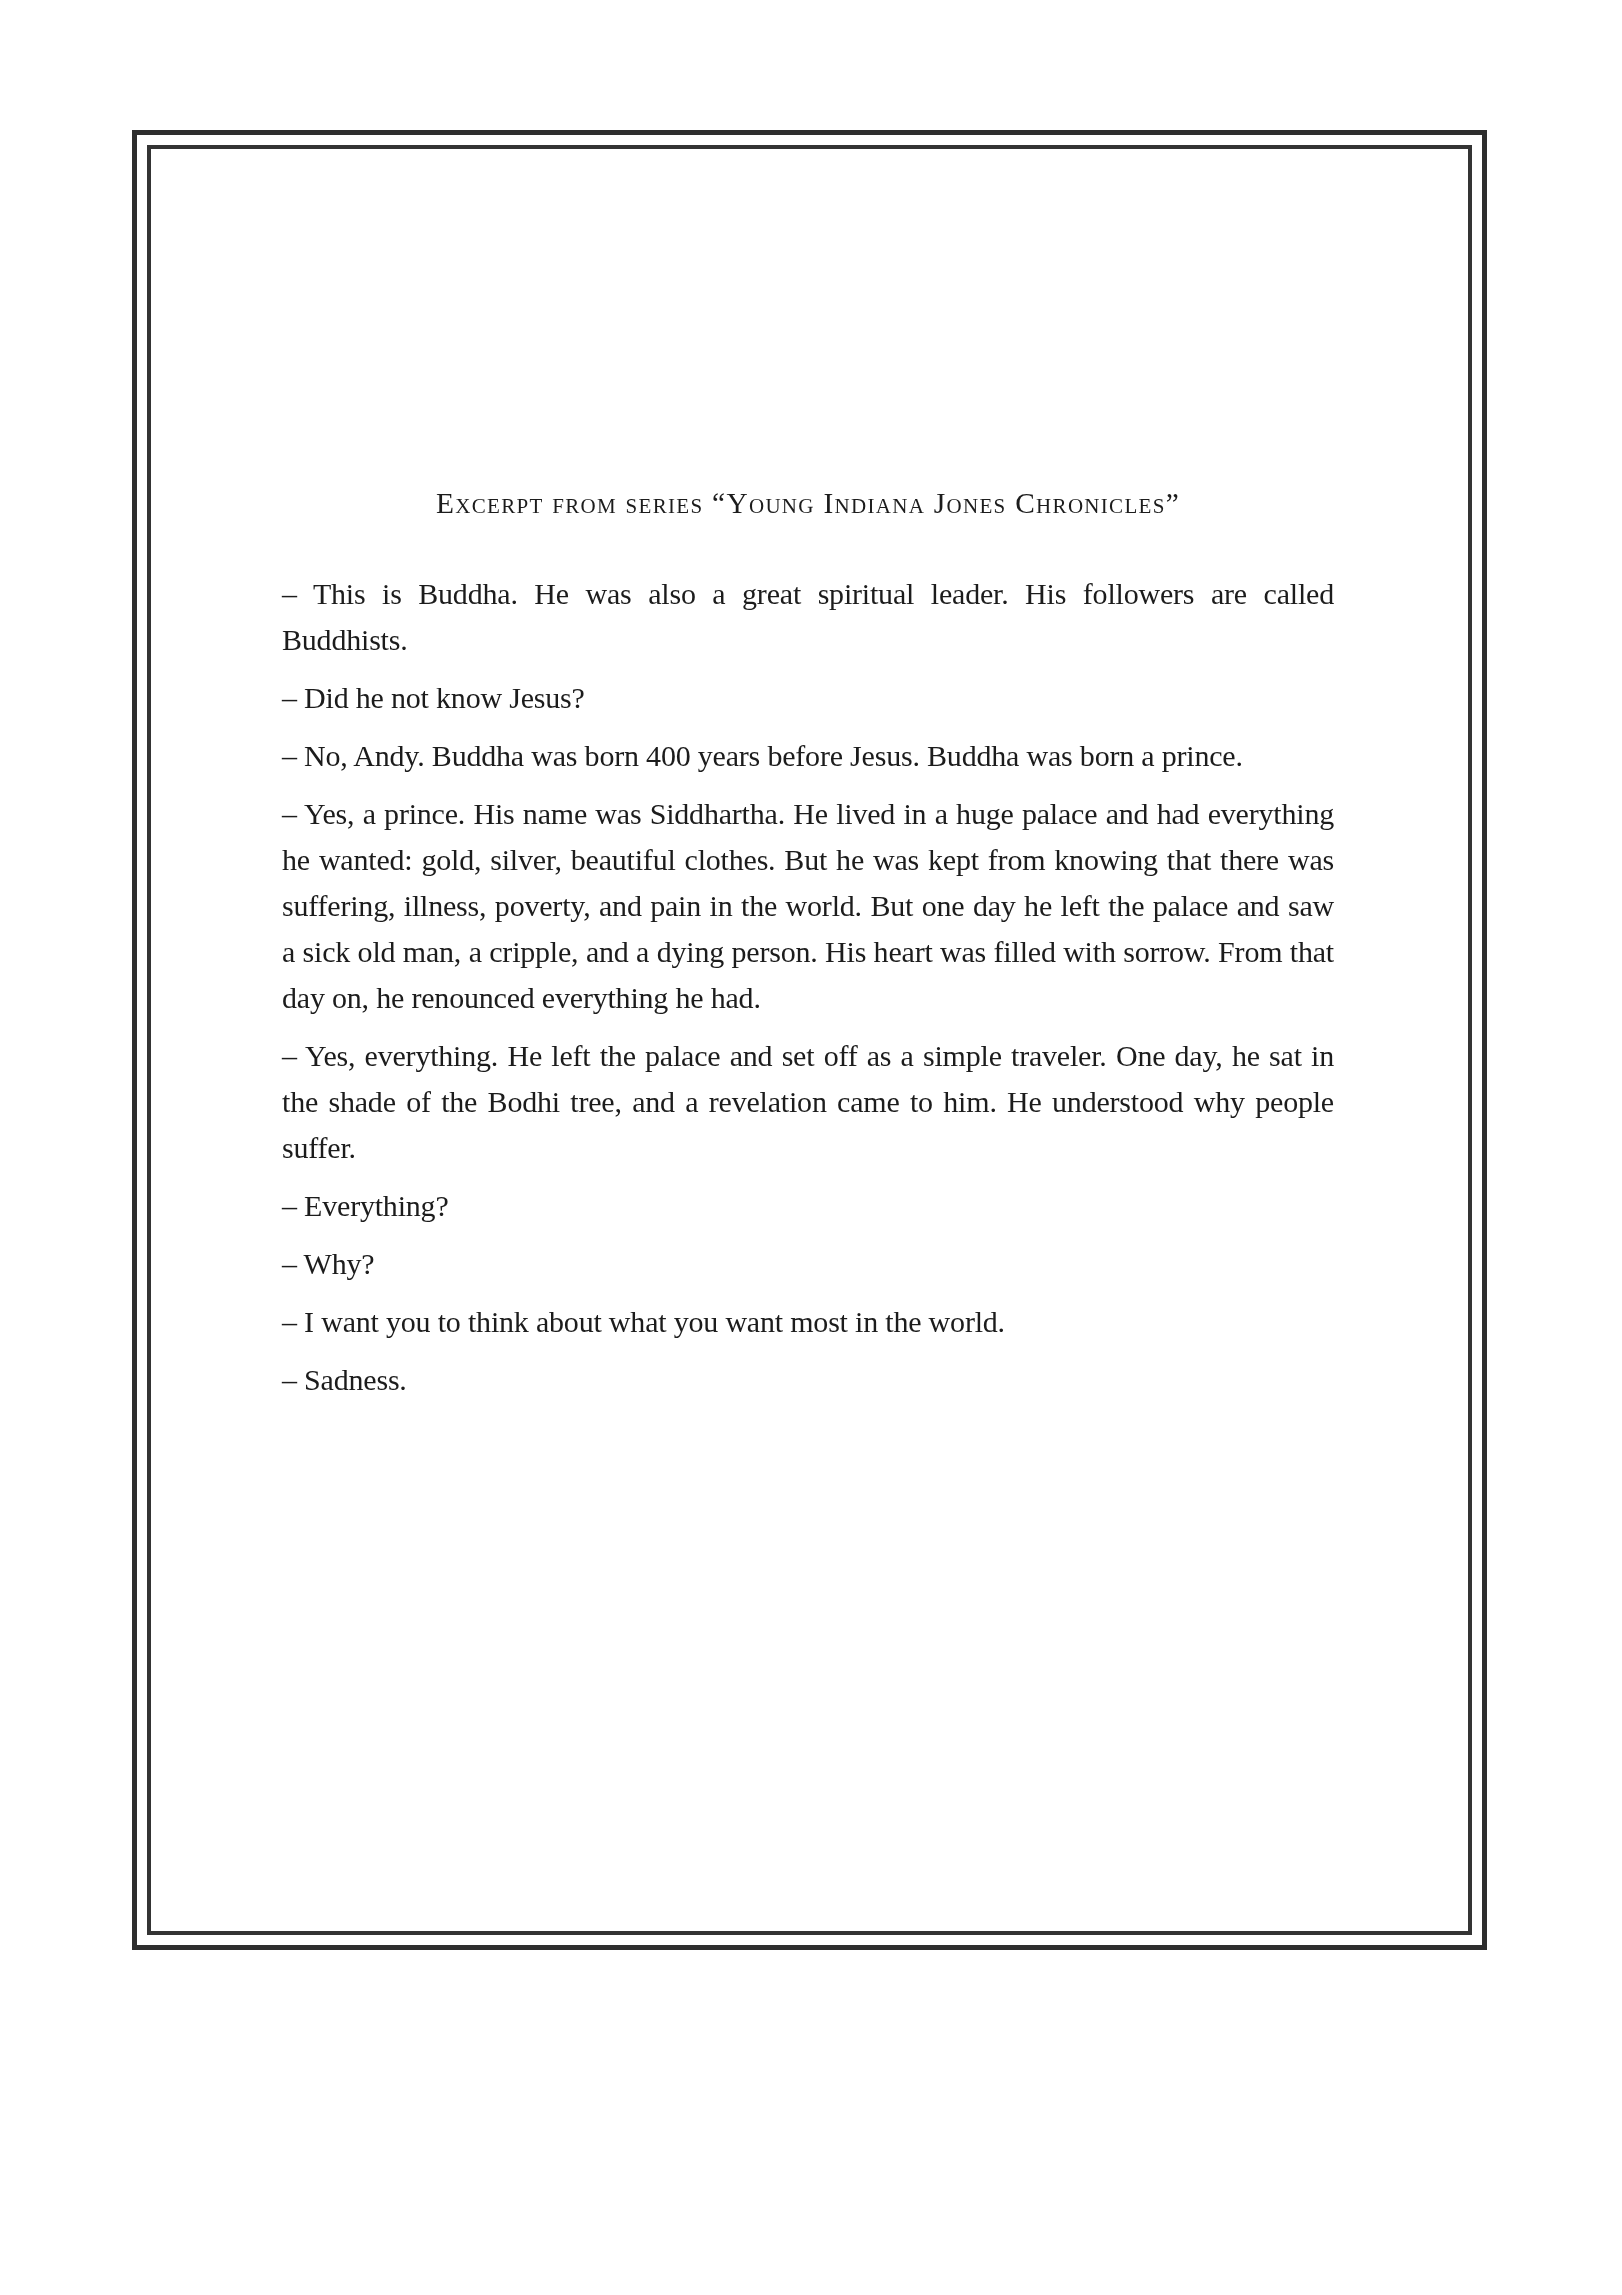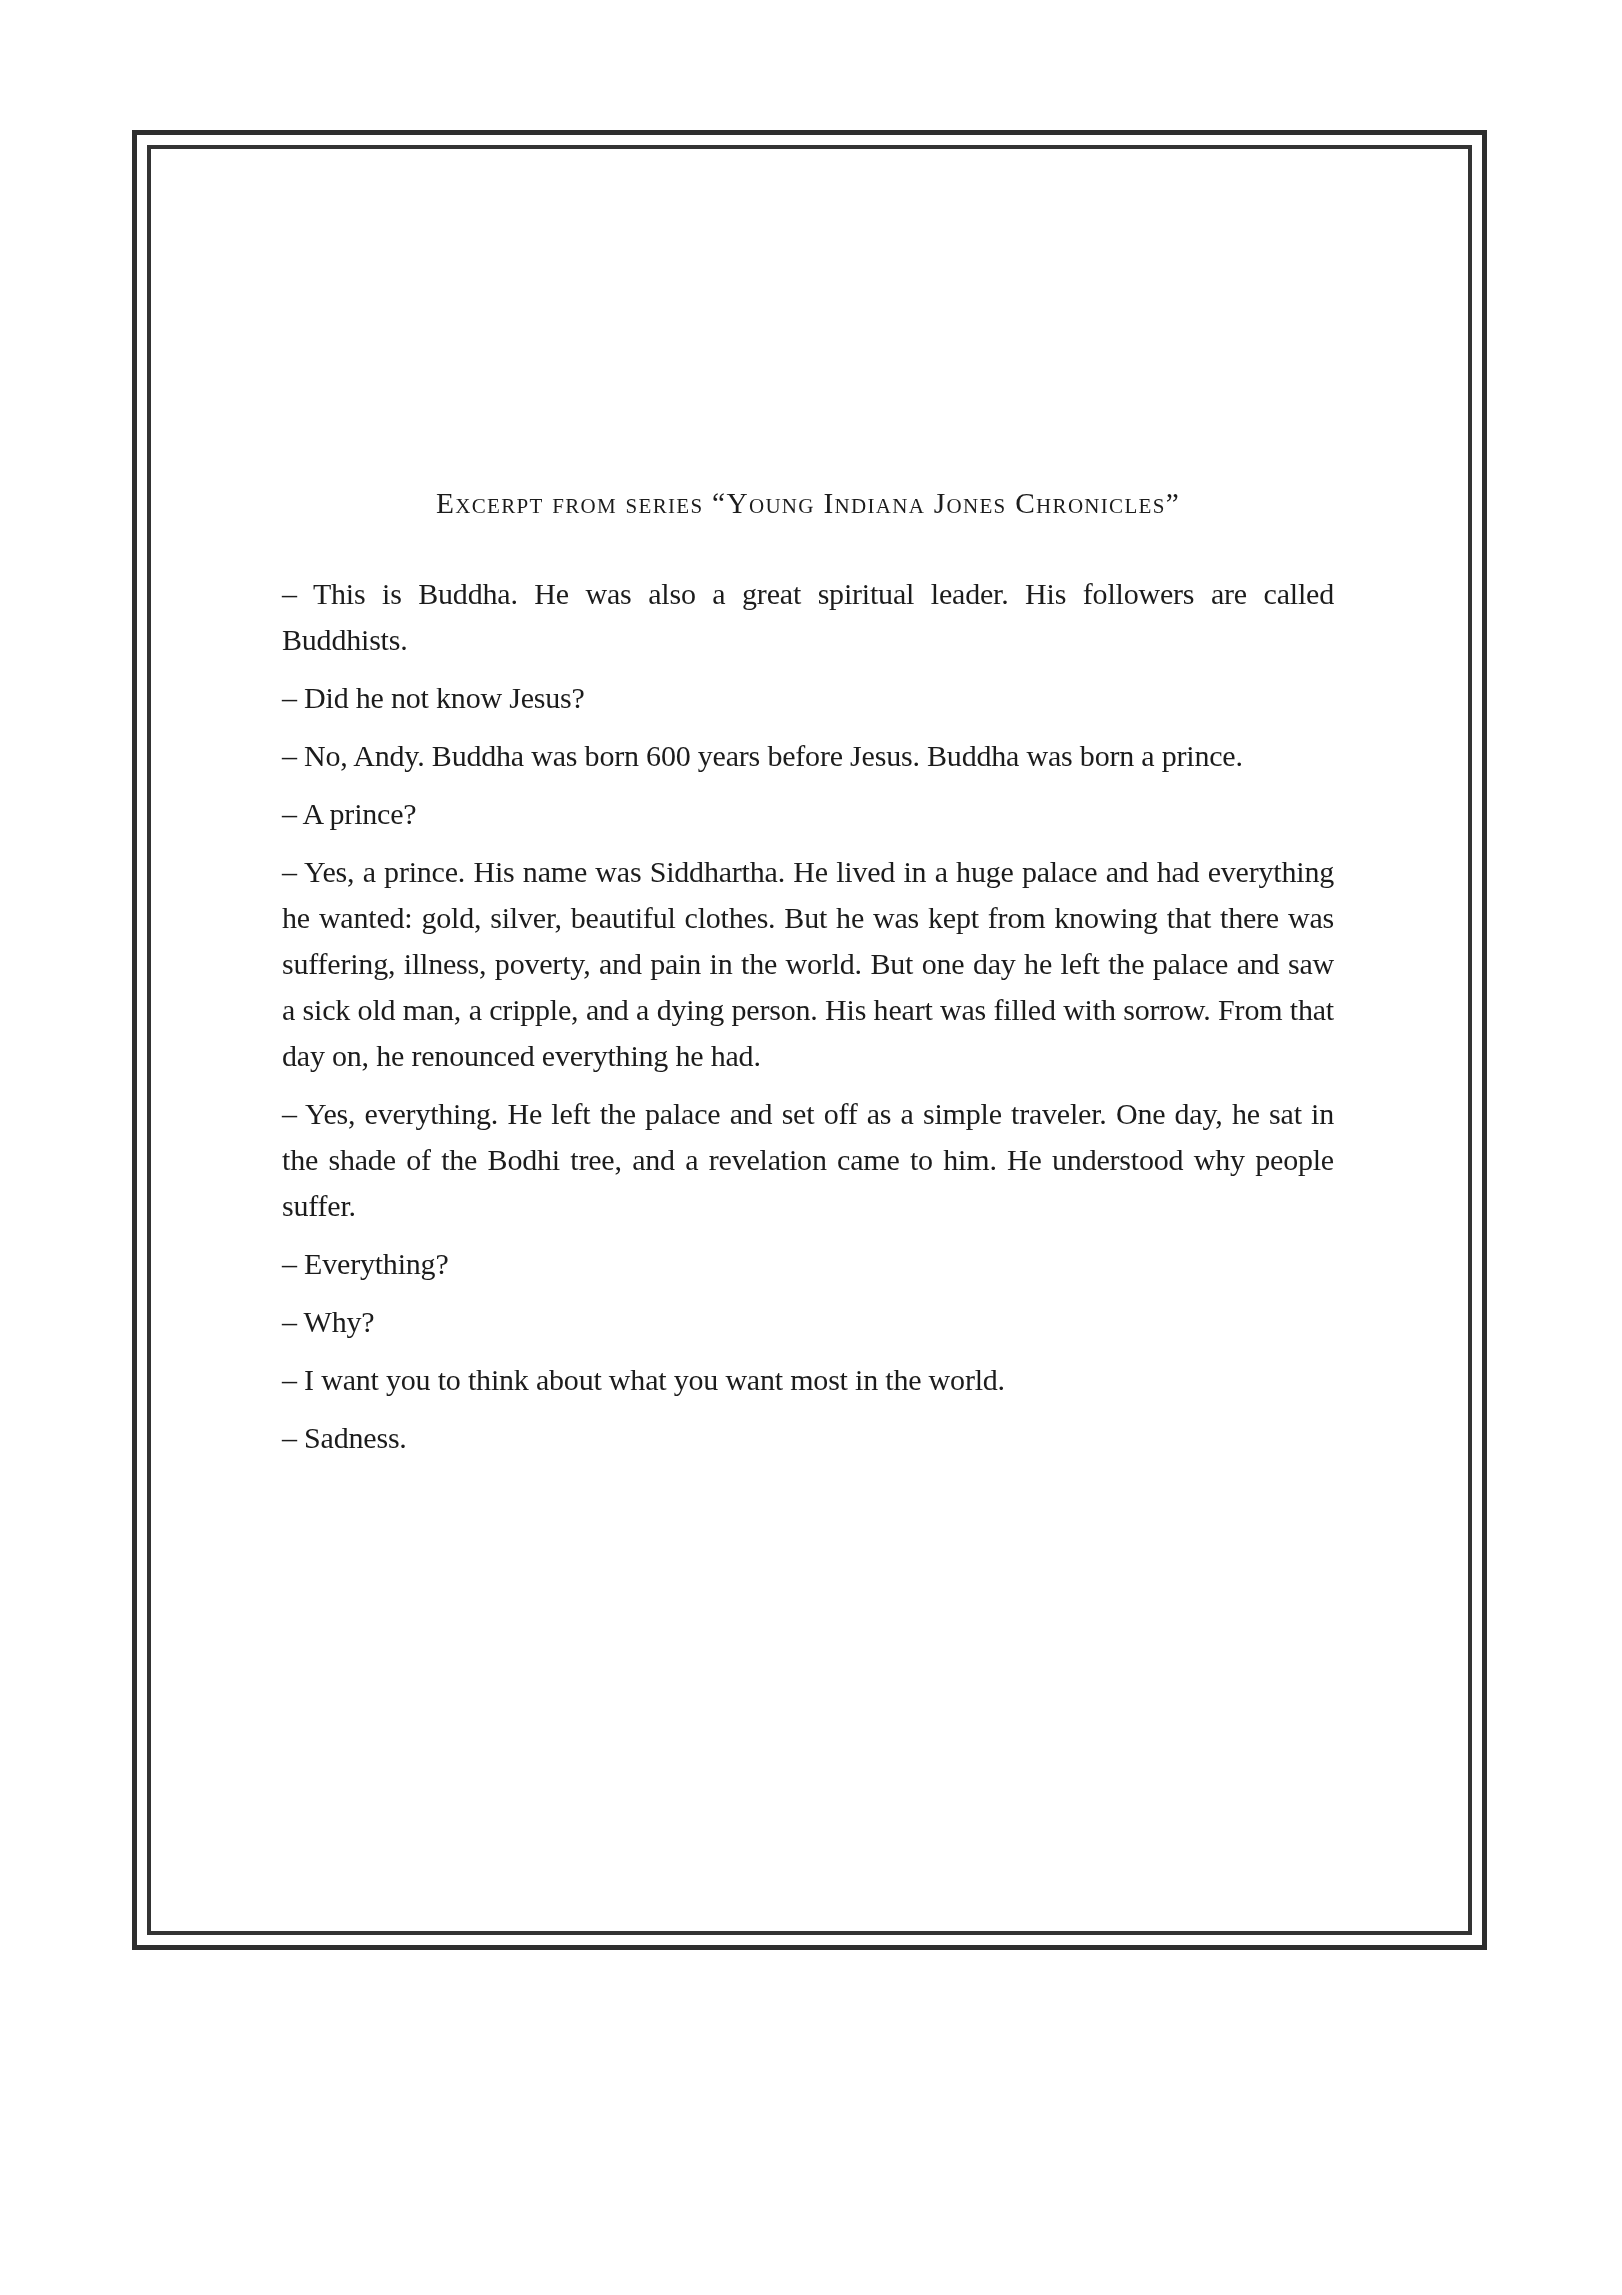--- a/index.html
+++ b/index.html
@@ -75,22 +75,21 @@
   <div class="frame-outer">
     <div class="frame-inner"></div>
   </div>
 
   <div class="content">
     <div class="title">Excerpt from series “Young Indiana Jones Chronicles”</div>
 
     <div class="dialogue">
       <p>– This is Buddha. He was also a great spiritual leader. His followers are called Buddhists.</p>
       <p>– Did he not know Jesus?</p>
-      <p>– No, Andy. Buddha was born 600 years before Jesus. Buddha was born a prince.</p>
-      <p>– A prince?</p>
+      <p>– No, Andy. Buddha was born 400 years before Jesus. Buddha was born a prince.</p>
       <p>– Yes, a prince. His name was Siddhartha. He lived in a huge palace and had everything he wanted: gold, silver, beautiful clothes. But he was kept from knowing that there was suffering, illness, poverty, and pain in the world. But one day he left the palace and saw a sick old man, a cripple, and a dying person. His heart was filled with sorrow. From that day on, he renounced everything he had.</p>
       <p>– Yes, everything. He left the palace and set off as a simple traveler. One day, he sat in the shade of the Bodhi tree, and a revelation came to him. He understood why people suffer.</p>
       <p>– Everything?</p>
       <p>– Why?</p>
       <p>– I want you to think about what you want most in the world.</p>
       <p>– Sadness.</p>
     </div>
   </div>
 
 

